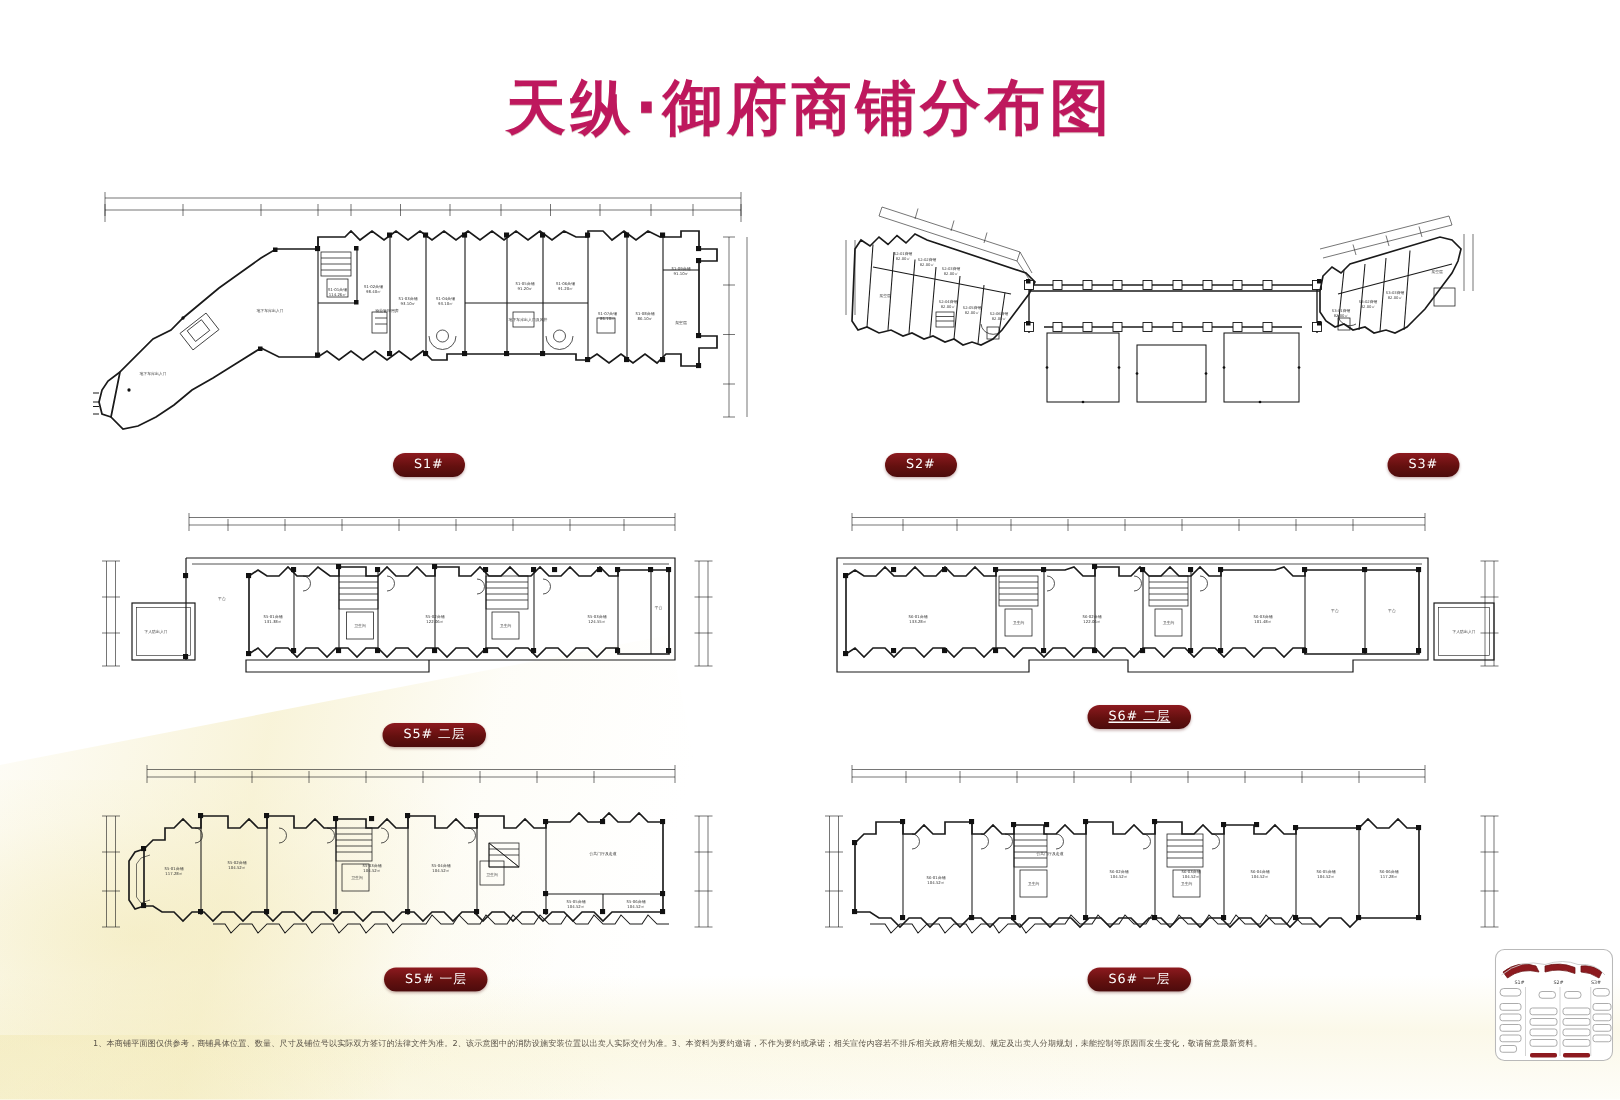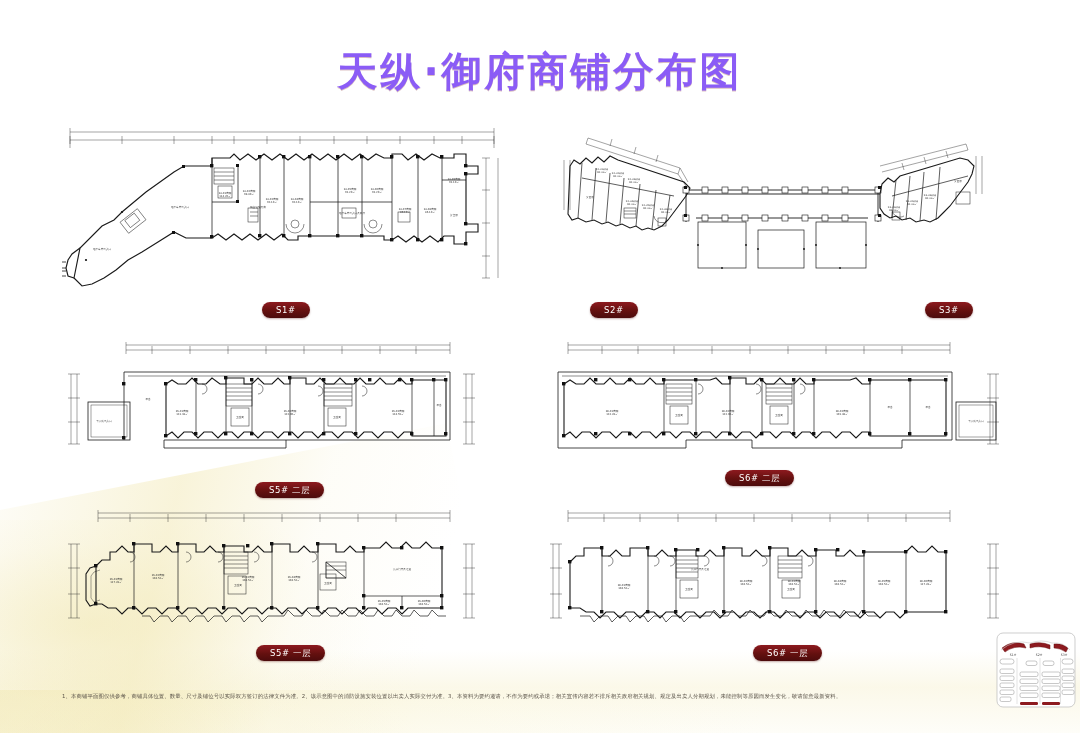--- a/index.html
+++ b/index.html
@@ -27,21 +27,21 @@
   #bg-swoosh{
     position:absolute;left:-60px;top:520px;width:430px;height:230px;
     background:radial-gradient(ellipse at 35% 45%,rgba(238,226,160,.45) 0%,rgba(246,240,205,.18) 45%,rgba(255,255,255,0) 72%);
     pointer-events:none;
   }
 
   
   #page-title{
     position:absolute;top:44px;left:0;width:1080px;text-align:center;
     font-size:40px;font-weight:bold;letter-spacing:3px;
-    color:#8b5cf6;
+    color:#be185d;
     font-family:"DejaVu Sans","Liberation Sans",sans-serif;
     text-shadow:0 1px 0 rgba(120,20,24,.28);
   }
 
   
   .plan{position:absolute;}
   .plan svg{display:block;}
 
   
   .pill{
@@ -594,21 +594,21 @@
     <text x="292" y="72">S6-03商铺</text>
         <text x="292" y="75">101.48㎡</text>
     <text x="340" y="68">平台</text>
         <text x="378" y="68">平台</text>
     <text x="426" y="82">下人防出入口</text>
     <text x="129" y="76">卫生间</text>
         <text x="229" y="76">卫生间</text>
   </g>
 </svg>
 </div>
-<div class="pill" style="left:725px;top:470px;">S6# 二层</div>
+<div class="pill" style="left:725px;top:470px;text-decoration:underline;">S6# 二层</div>
 
 <div class="plan" style="left:68px;top:508px;">
 <svg width="450" height="130" viewBox="0 0 450 130">
   <g stroke="#1a1a1a" fill="none" stroke-width="0.5">
     <g stroke-width="0.4">
       <line x1="30" y1="10" x2="382" y2="10"></line>
           <line x1="30" y1="5" x2="382" y2="5"></line>
       <line x1="30" y1="2" x2="30" y2="14"></line>
           <line x1="382" y1="2" x2="382" y2="14"></line>
       <line x1="62" y1="6" x2="62" y2="14"></line>
@@ -848,21 +848,21 @@
         <text x="290" y="77">104.52㎡</text>
     <text x="334" y="74">S6-05商铺</text>
         <text x="334" y="77">104.52㎡</text>
     <text x="376" y="74">S6-06商铺</text>
         <text x="376" y="77">117.28㎡</text>
     <text x="139" y="82">卫生间</text>
         <text x="241" y="82">卫生间</text>
   </g>
 </svg>
 </div>
-<div class="pill" style="left:725px;top:645px;margin-left:28px;">S6# 一层</div>
+<div class="pill" style="left:725px;top:645px;">S6# 一层</div>
 
 <div id="key-plan">
 <svg width="80" height="76" viewBox="0 0 80 76">
   <rect x="1" y="1" width="78" height="74" rx="6" fill="#fff" stroke="#b9b9b9" stroke-width="0.7"></rect>
 
   <g>
     <path d="M6 16 Q16 8 28 12 L30 16 Q18 13 9 20 Z" fill="#8d1a1f" stroke="#6a1012" stroke-width=".5"></path>
     <path d="M34 12 Q44 9 54 13 L54 17 Q44 13 34 16 Z" fill="#8d1a1f" stroke="#6a1012" stroke-width=".5"></path>
     <path d="M58 12 Q66 11 72 16 L70 20 Q64 16 58 16 Z" fill="#8d1a1f" stroke="#6a1012" stroke-width=".5"></path>
     <path d="M5 18 Q18 7 34 11 Q46 7 56 11 Q68 10 74 18" fill="none" stroke="#c9c9c9" stroke-width=".6"></path>

